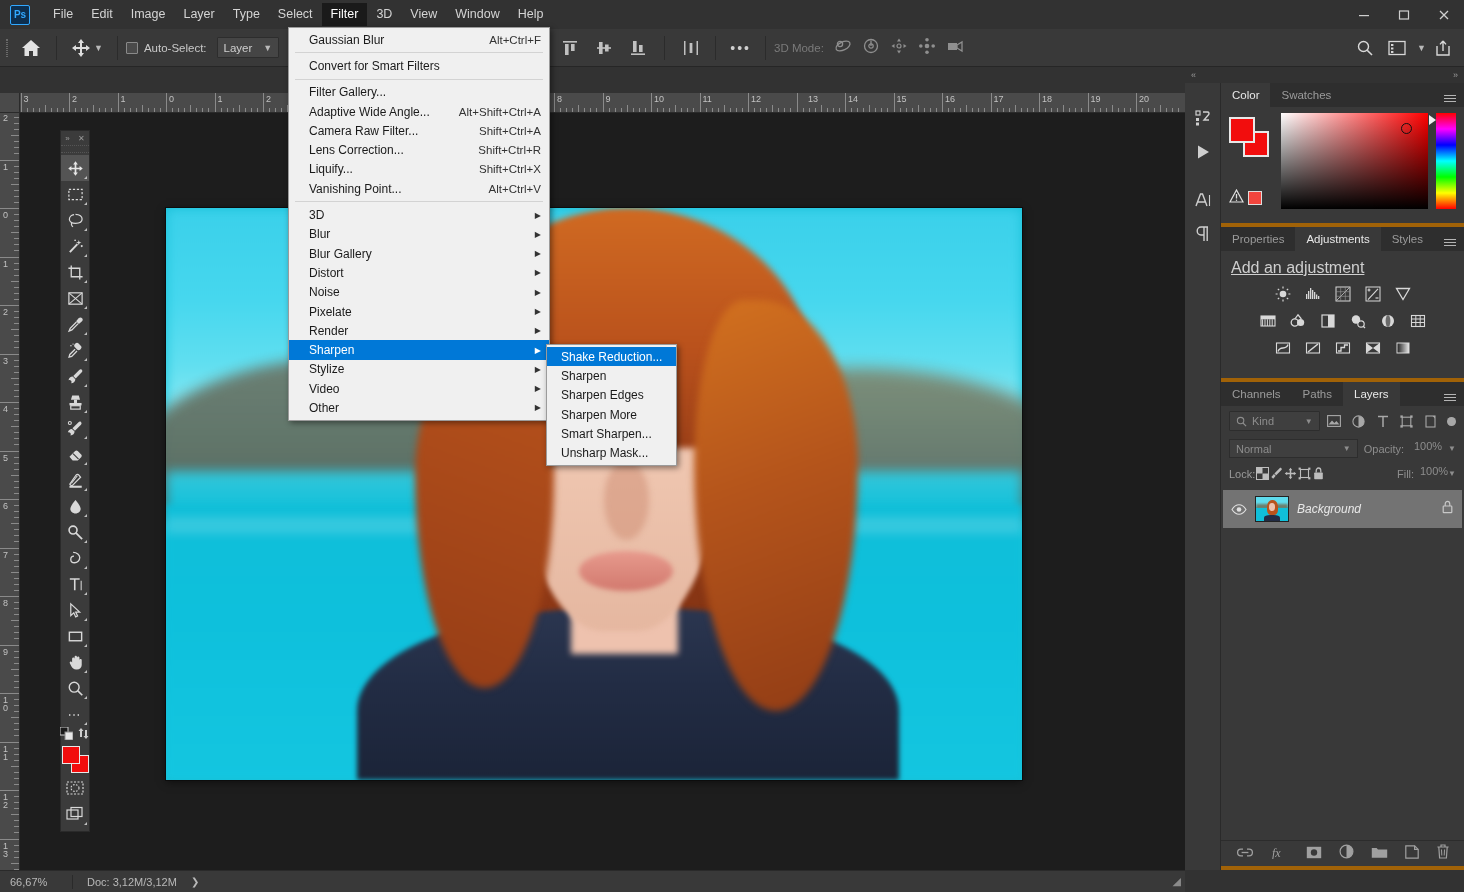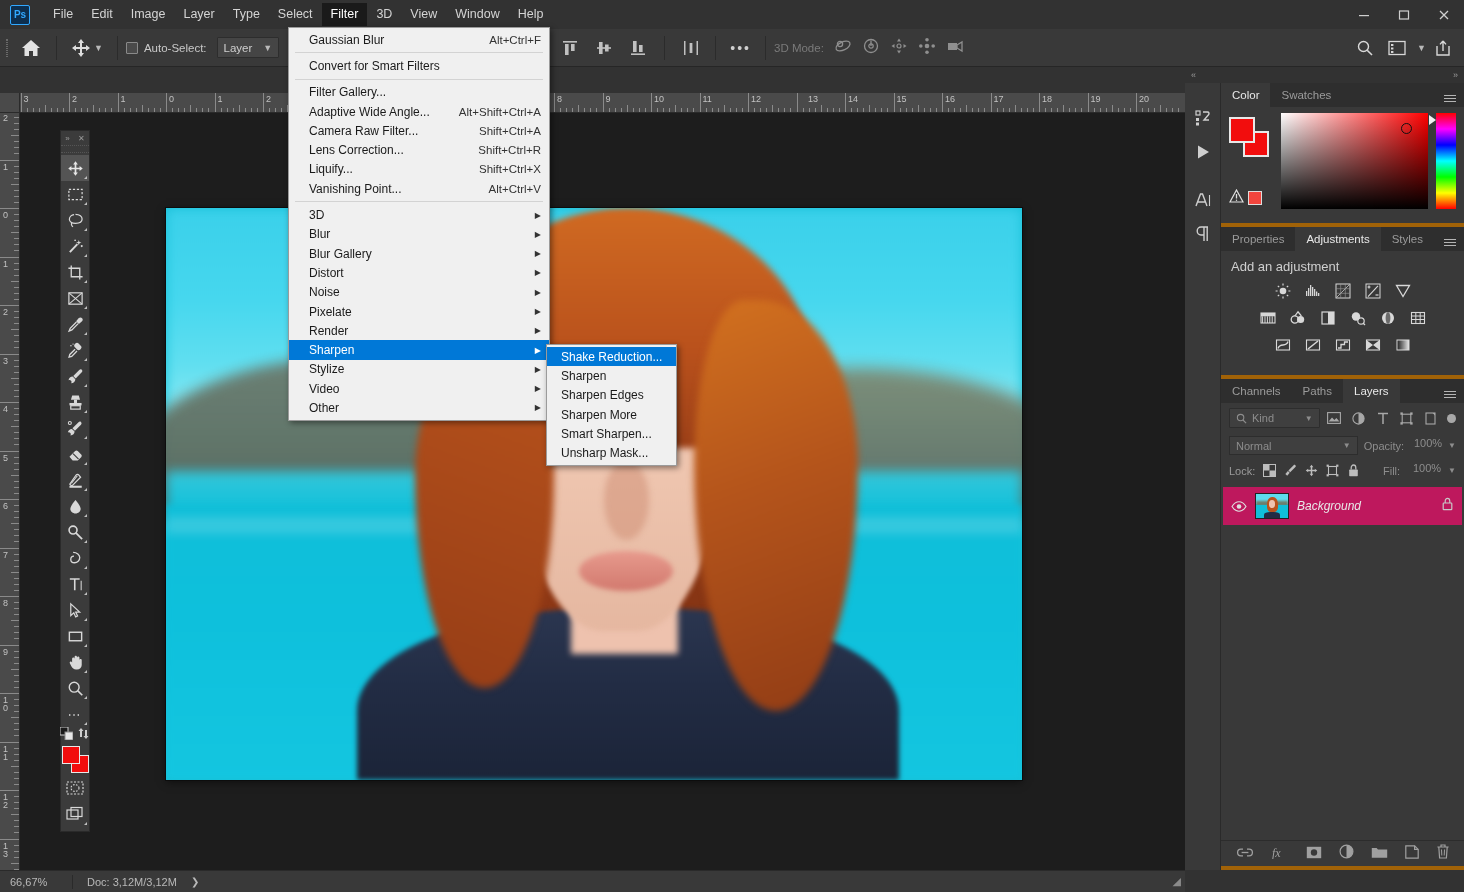--- a/index.html
+++ b/index.html
@@ -304,21 +304,21 @@
     width:20px; height:96px; position:relative;
     background:linear-gradient(to bottom,#ff0000,#ff00ff,#0000ff,#00ffff,#00ff00,#ffff00,#ff0000);
   }
   .cp-slider{
     position:absolute; left:-7px; top:2px; width:0;height:0;
     border-top:5px solid transparent; border-bottom:5px solid transparent; border-left:7px solid #f0f0f0;
   }
 
   
   .adj-body{ padding:8px 10px 12px; background:#393939; }
-  .adj-title{ color:#cfcfcf; font-size:13px; margin-bottom:8px; }
+  .adj-title{ color:#cfcfcf; font-size:16px; margin-bottom:8px;text-decoration:underline; }
   .adj-row{ display:flex; gap:12px; justify-content:center; margin-bottom:9px; color:#d5d5d5; }
   .adj-ic{ width:18px; height:18px; display:flex; align-items:center; justify-content:center; }
 
   
   .layers-panel{ flex:1; display:flex; flex-direction:column; background:#393939;}
   .lyr-filter{
     display:flex; align-items:center; gap:5px; padding:5px 8px; background:#393939;
   }
   .lyr-kind{
     display:flex; align-items:center; gap:5px; background:#3f3f3f; border:1px solid #2d2d2d;
@@ -331,26 +331,26 @@
     display:flex; align-items:center; gap:6px; padding:3px 8px 4px;
   }
   .blend-sel{
     width:136px; height:19px; background:#3f3f3f; border:1px solid #2d2d2d;
     display:flex; align-items:center; padding:0 6px; color:#8d8d8d; font-size:11px;
   }
   .blend-sel .cv{ margin-left:auto; font-size:8px; }
   .op-label{ color:#8d8d8d; font-size:11px; }
   .op-val{ width:34px; height:17px; color:#8d8d8d; font-size:11px; text-align:right; }
   .op-caret{ color:#8d8d8d; font-size:8px; }
-  .lyr-lock{ display:flex; align-items:center; gap:7px; padding:3px 8px 6px; color:#9a9a9a; font-size:11px; }
+  .lyr-lock{ display:flex; align-items:center; padding:3px 8px 6px; color:#9a9a9a; font-size:11px; }
   .lock-ic{ width:14px;height:14px; display:flex; align-items:center; justify-content:center; color:#bdbdbd; }
   .lyr-list{ flex:1; background:#393939; padding-top:2px; }
   .layer-row{
     display:flex; align-items:center; gap:8px; height:38px; padding:0 8px;
-    background:#be185d; margin:0 2px;
+    background:#737373; margin:0 2px;
   }
   .eye{ width:16px; display:flex; justify-content:center; color:#e0e0e0; }
   .thumb{
     width:34px; height:26px; border:1px solid #222; position:relative; overflow:hidden; background:#17c0d8;
   }
   .thumb .t-sky{ position:absolute; left:0;right:0;top:0;height:42%; background:#5fdcee; }
   .thumb .t-hill{ position:absolute; left:0;right:0;top:30%;height:18%; background:#6d7f6c; filter:blur(1px);}
   .thumb .t-sea{ position:absolute; left:0;right:0;top:46%;bottom:0; background:#10bfd9; }
   .thumb .t-hair{ position:absolute; left:34%; top:12%; width:34%; height:62%; background:#b9531c; border-radius:46% 46% 36% 36%;}
   .thumb .t-face{ position:absolute; left:41%; top:24%; width:19%; height:34%; background:#eec2ae; border-radius:46%;}

